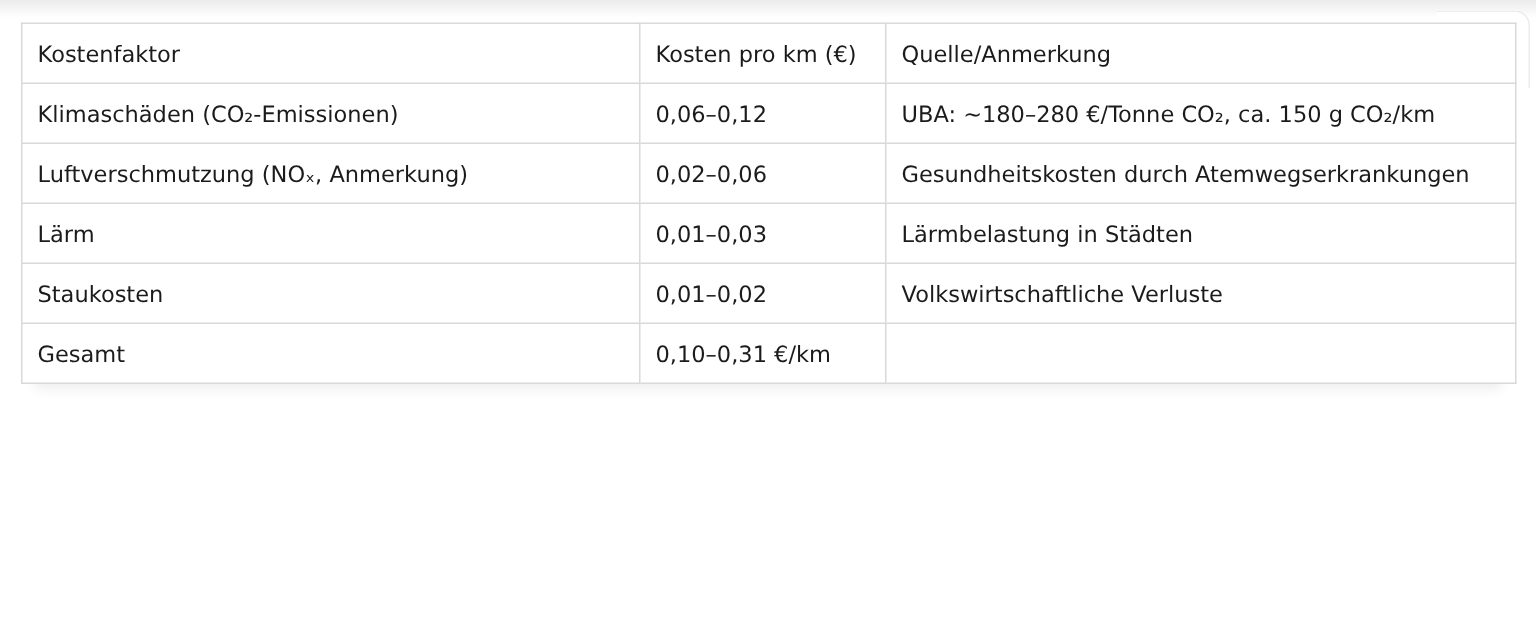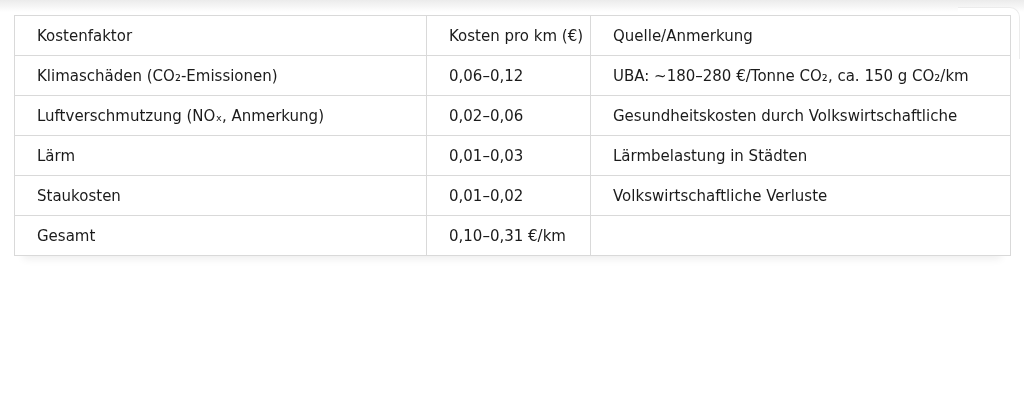--- a/index.html
+++ b/index.html
@@ -52,21 +52,21 @@
   }
   col.c1 { width: 412px; }
   col.c2 { width: 164px; }
   col.c3 { width: 420px; }
   th, td {
     border: 1px solid var(--border);
     font-size: 15px;
     font-weight: 400;
     text-align: left;
     vertical-align: middle;
-    padding: 0 22px;
+    padding: 0 10px;
     height: 40px;
     white-space: nowrap;
     overflow: hidden;
     color: var(--text);
   }
 </style>
 </head>
 <body>
 
 <div class="page">
@@ -89,21 +89,21 @@
       </thead>
       <tbody>
           <tr>
             <td>Klimaschäden (CO₂-Emissionen)</td>
             <td>0,06–0,12</td>
             <td>UBA: ~180–280 €/Tonne CO₂, ca. 150 g CO₂/km</td>
           </tr>
           <tr>
             <td>Luftverschmutzung (NOₓ, Anmerkung)</td>
             <td>0,02–0,06</td>
-            <td>Gesundheitskosten durch Volkswirtschaftliche</td>
+            <td>Gesundheitskosten durch Atemwegserkrankungen</td>
           </tr>
           <tr>
             <td>Lärm</td>
             <td>0,01–0,03</td>
             <td>Lärmbelastung in Städten</td>
           </tr>
           <tr>
             <td>Staukosten</td>
             <td>0,01–0,02</td>
             <td>Volkswirtschaftliche Verluste</td>

